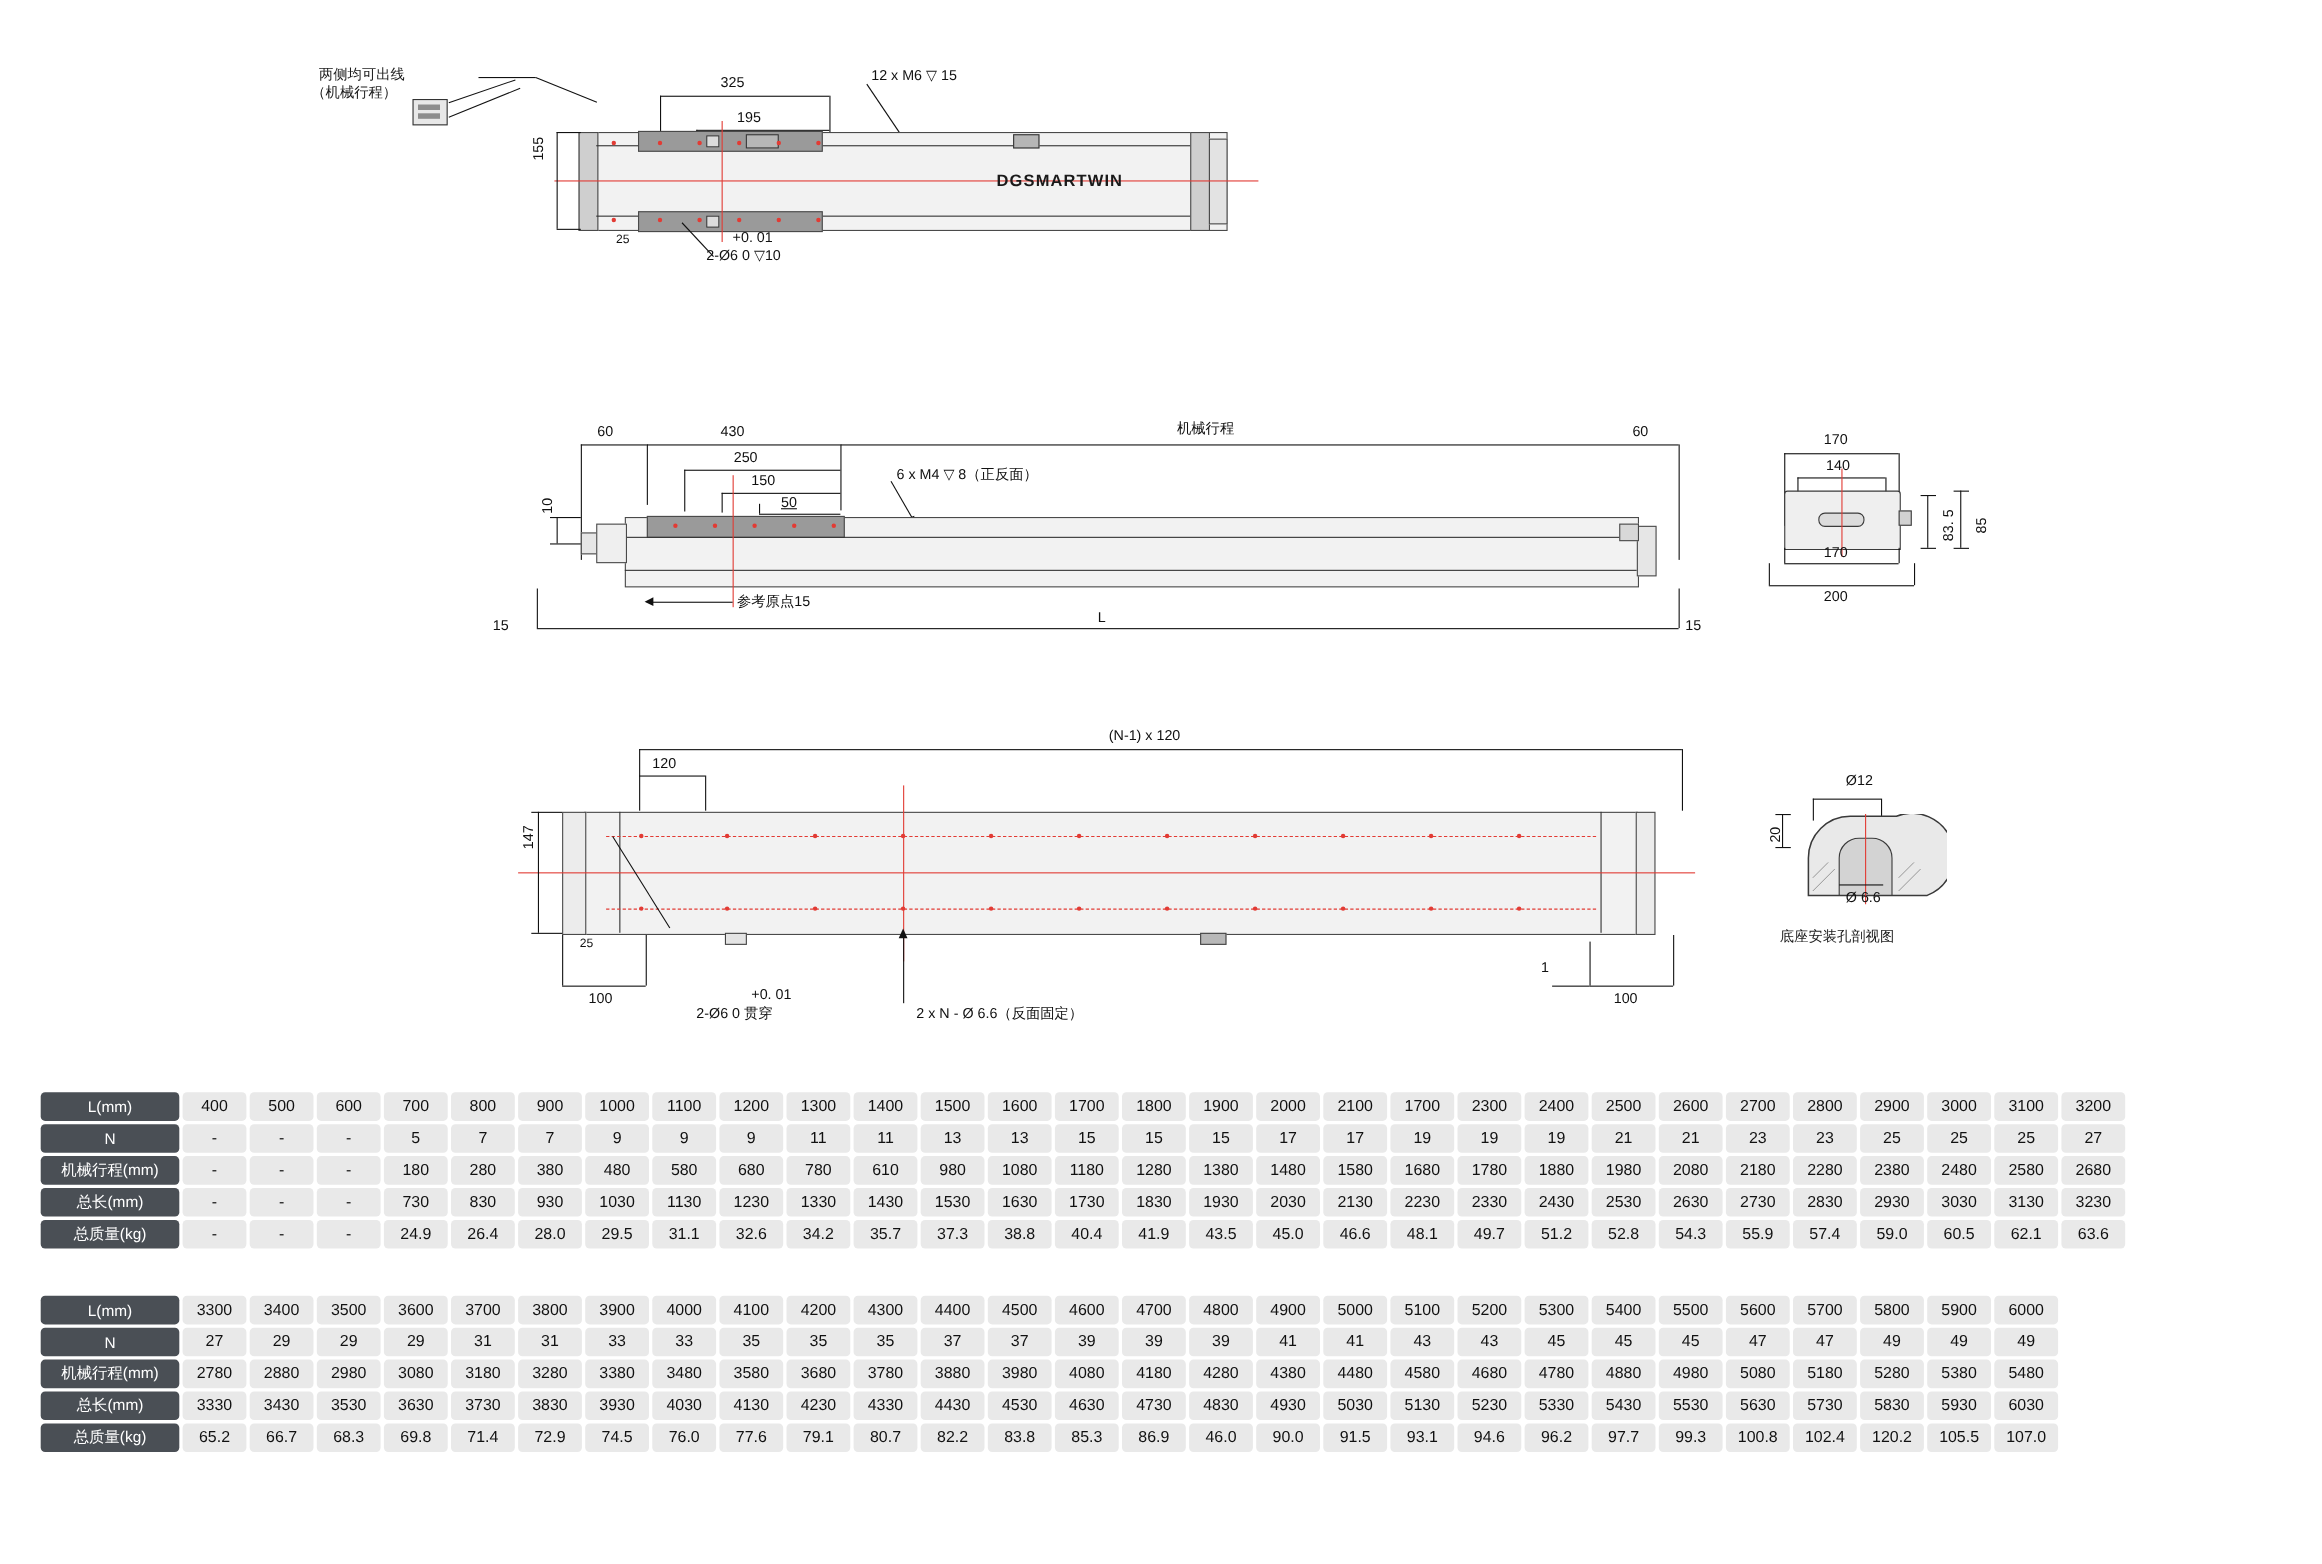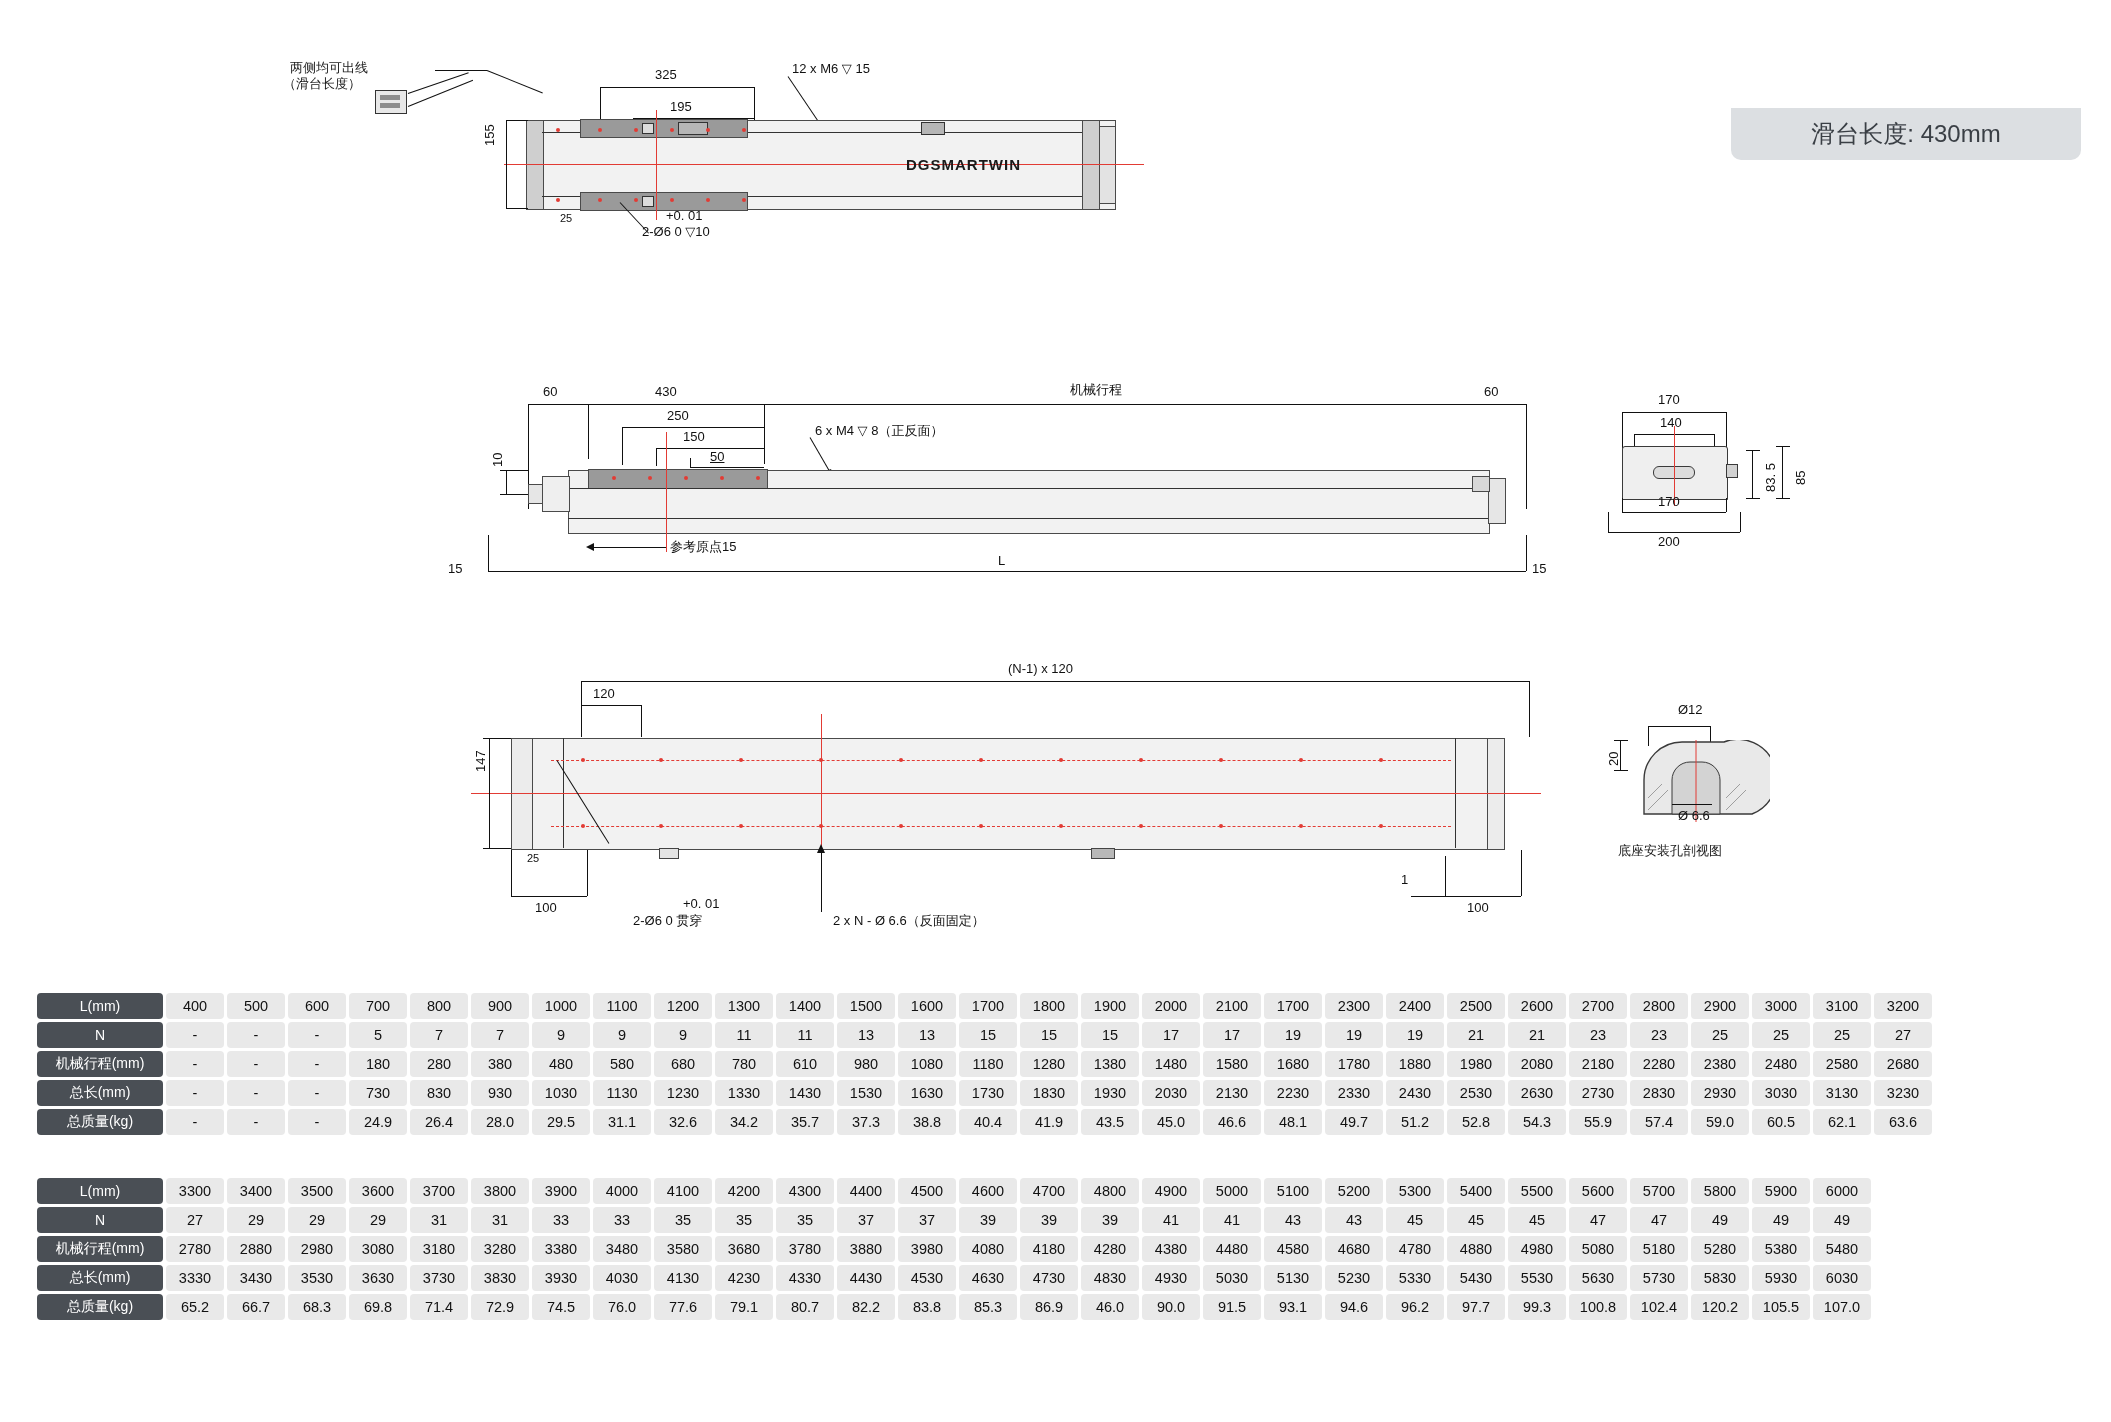--- a/index.html
+++ b/index.html
@@ -33,42 +33,39 @@
   table.spec td.hd{background:#4a4f55;color:#fff;font-size:14px;min-width:118px;text-align:center;font-weight:normal;}
   table.spec td.blank{background:#ffffff;}
   .logo{font-size:15px;font-weight:bold;letter-spacing:1px;color:#1a1a1a;font-family:"Liberation Sans",sans-serif;}
 </style>
 </head>
 <body>
 
 <div class="stage">
 
   <div id="badge" class="abs">
-    <div class="bot">
-      <span>滑台长度: 430mm</span>
-    </div>
   </div>
 
   <div class="abs" style="left:470px;top:60px;width:1110px;height:240px;">
 
     <div class="ln hln" style="left:130px;top:27px;width:154px;"></div>
     <div class="ln vln" style="left:130px;top:27px;height:95px;"></div>
     <div class="ln vln" style="left:284px;top:27px;height:95px;"></div>
     <div class="dimtxt abs" style="left:185px;top:7px;">325</div>
 
     <div class="ln hln" style="left:163px;top:58px;width:121px;"></div>
     <div class="ln vln" style="left:163px;top:58px;height:64px;"></div>
     <div class="dimtxt abs" style="left:200px;top:39px;">195</div>
 
     <div class="ln hln" style="left:197px;top:84px;width:87px;"></div>
     <div class="ln vln" style="left:197px;top:84px;height:38px;"></div>
     <div class="dimtxt abs" style="left:228px;top:65px;">65</div>
 
     <div class="cn abs" style="left:-180px;top:-1px;">两侧均可出线</div>
-    <div class="cn abs" style="left:-187px;top:15px;">（滑台长度）</div>
+    <div class="cn abs" style="left:-187px;top:15px;">（机械行程）</div>
     <div class="ln hln" style="left:-35px;top:10px;width:52px;"></div>
     <div class="ln" style="left:17px;top:10px;width:60px;height:1px;transform:rotate(22deg);transform-origin:left center;"></div>
 
     <div class="abs" style="left:-95px;top:30px;width:30px;height:22px;border:1.4px solid #333;background:#e8e8e8;"></div>
     <div class="abs" style="left:-90px;top:35px;width:20px;height:5px;background:#8d8d8d;"></div>
     <div class="abs" style="left:-90px;top:43px;width:20px;height:5px;background:#8d8d8d;"></div>
     <div class="ln" style="left:-62px;top:33px;width:64px;height:1px;transform:rotate(-19deg);transform-origin:left center;"></div>
     <div class="ln" style="left:-62px;top:46px;width:70px;height:1px;transform:rotate(-22deg);transform-origin:left center;"></div>
 
     <div class="dimtxt abs" style="left:322px;top:1px;">12 x M6  ▽ 15</div>

